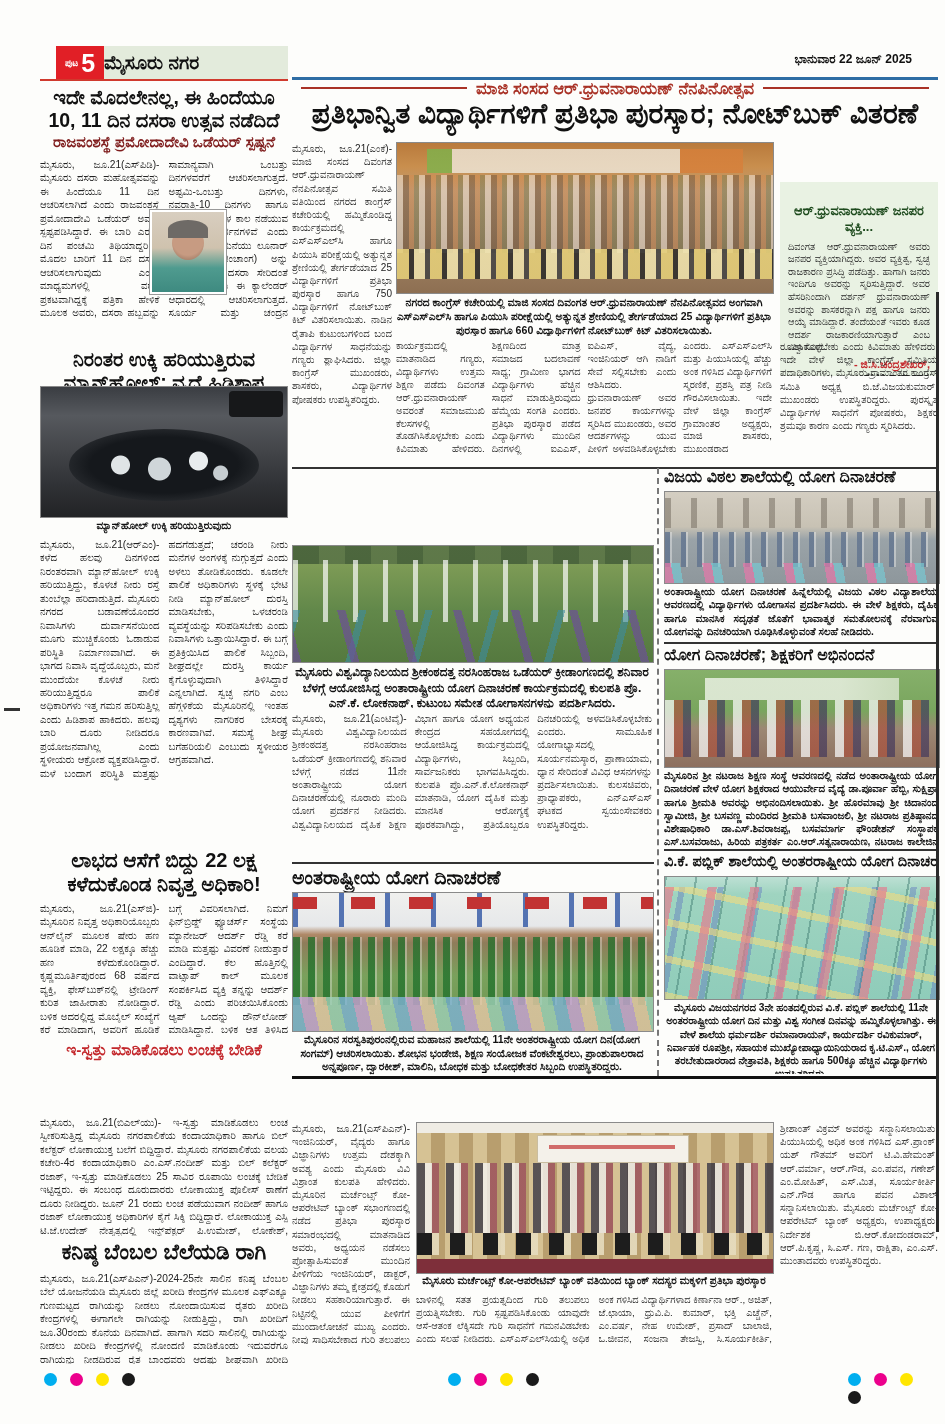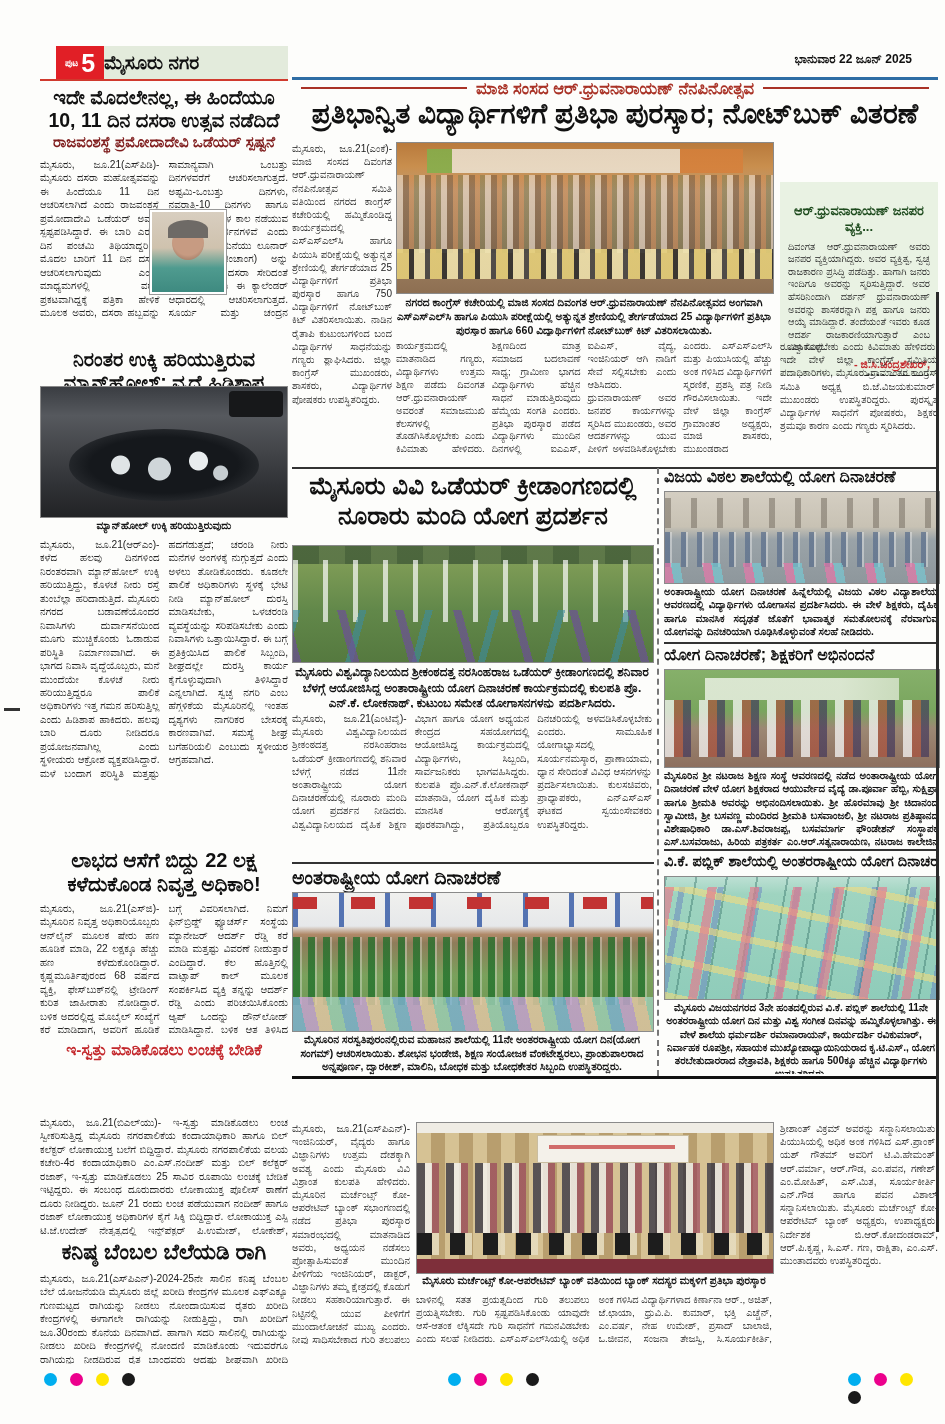--- a/index.html
+++ b/index.html
@@ -87,21 +87,20 @@
   <div class="ab" style="left:780px;top:142px;width:158px;height:194px;background:#e9f2e3;padding:21px 8px;box-sizing:border-box;overflow:hidden;margin-top:40px;">
     <div style="font-size:13px;font-weight:700;text-align:center;color:#1d4a1d;line-height:1.25;">ಆರ್.ಧ್ರುವನಾರಾಯಣ್ ಜನಪರ ವ್ಯಕ್ತಿ...</div>
     <div style="font-size:9.7px;line-height:1.3;text-align:justify;margin-top:5px;color:#222;">ದಿವಂಗತ ಆರ್.ಧ್ರುವನಾರಾಯಣ್ ಅವರು ಜನಪರ ವ್ಯಕ್ತಿಯಾಗಿದ್ದರು. ಅವರ ವ್ಯಕ್ತಿತ್ವ, ಸ್ವಚ್ಛ ರಾಜಕಾರಣ ಪ್ರಸಿದ್ಧಿ ಪಡೆದಿತ್ತು. ಹಾಗಾಗಿ ಜನರು ಇಂದಿಗೂ ಅವರನ್ನು ಸ್ಮರಿಸುತ್ತಿದ್ದಾರೆ. ಅವರ ಹೆಸರಿನಿಂದಾಗಿ ದರ್ಶನ್ ಧ್ರುವನಾರಾಯಣ್ ಅವರನ್ನು ಶಾಸಕರನ್ನಾಗಿ ಪಕ್ಷ ಹಾಗೂ ಜನರು ಆಯ್ಕೆ ಮಾಡಿದ್ದಾರೆ. ತಂದೆಯಂತೆ ಇವರು ಕೂಡ ಆದರ್ಶ ರಾಜಕಾರಣಿಯಾಗುತ್ತಾರೆ ಎಂಬ ವಿಶ್ವಾಸವಿದೆ.</div>
     <div style="font-size:11px;font-weight:700;color:#c3272b;text-align:right;margin-top:4px;">- ಜಿ.ಸಿ.ಚಂದ್ರಶೇಖರ್,</div>
     <div style="font-size:10px;font-weight:700;color:#222;text-align:right;">ಕೆಪಿಸಿಸಿ ಕಾರ್ಯಾಧ್ಯಕ್ಷ</div>
   </div>
   <div class="ab body-text" style="left:780px;top:340px;width:158px;height:126px;font-size:10px;">ರೂಪಿಸಿಕೊಳ್ಳಬೇಕು ಎಂದು ಕಿವಿಮಾತು ಹೇಳಿದರು. ಇದೇ ವೇಳೆ ಜಿಲ್ಲಾ ಕಾಂಗ್ರೆಸ್ ಸಮಿತಿಯ ಪದಾಧಿಕಾರಿಗಳು, ಮೈಸೂರು ಗ್ರಾಮಾಂತರ ಕಾಂಗ್ರೆಸ್ ಸಮಿತಿ ಅಧ್ಯಕ್ಷ ಬಿ.ಜೆ.ವಿಜಯಕುಮಾರ್, ಮುಖಂಡರು ಉಪಸ್ಥಿತರಿದ್ದರು. ಪುರಸ್ಕೃತ ವಿದ್ಯಾರ್ಥಿಗಳ ಸಾಧನೆಗೆ ಪೋಷಕರು, ಶಿಕ್ಷಕರ ಶ್ರಮವೂ ಕಾರಣ ಎಂದು ಗಣ್ಯರು ಸ್ಮರಿಸಿದರು.</div>
 
   <div class="ab rule" style="left:292px;top:467px;width:646px;height:1.5px;"></div>
 
-  <div class="ab hl" style="left:292px;top:471px;width:362px;height:64px;font-size:24.5px;line-height:1.22;">ಮೈಸೂರು ವಿವಿ ಒಡೆಯರ್ ಕ್ರೀಡಾಂಗಣದಲ್ಲಿ ನೂರಾರು ಮಂದಿ ಯೋಗ ಪ್ರದರ್ಶನ</div>
   <div class="photo" style="left:292px;top:545px;width:360px;height:116px;background:linear-gradient(180deg,#8aa45f 0%,#7c9a55 18%,#62884a 55%,#55793f 100%);">
     <div class="layer" style="top:0;height:18px;background:repeating-linear-gradient(90deg,#46603a 0 26px,#5a7447 26px 52px);opacity:.9;"></div>
     <div class="layer" style="top:14px;height:62px;background:repeating-linear-gradient(90deg,rgba(255,255,255,.85) 0 5px,transparent 5px 30px);opacity:.8;"></div>
     <div class="layer" style="bottom:0;height:52px;background:repeating-linear-gradient(75deg,rgba(108,80,150,.7) 0 8px,transparent 8px 56px),repeating-linear-gradient(105deg,rgba(60,140,160,.6) 0 7px,transparent 7px 64px);"></div>
   </div>
   <div class="ab caption" style="left:292px;top:665px;width:360px;height:43px;font-size:12px;">ಮೈಸೂರು ವಿಶ್ವವಿದ್ಯಾನಿಲಯದ ಶ್ರೀಕಂಠದತ್ತ ನರಸಿಂಹರಾಜ ಒಡೆಯರ್ ಕ್ರೀಡಾಂಗಣದಲ್ಲಿ ಶನಿವಾರ ಬೆಳಗ್ಗೆ ಆಯೋಜಿಸಿದ್ದ ಅಂತಾರಾಷ್ಟ್ರೀಯ ಯೋಗ ದಿನಾಚರಣೆ ಕಾರ್ಯಕ್ರಮದಲ್ಲಿ ಕುಲಪತಿ ಪ್ರೊ. ಎನ್.ಕೆ. ಲೋಕನಾಥ್, ಕುಟುಂಬ ಸಮೇತ ಯೋಗಾಸನಗಳನ್ನು ಪ್ರದರ್ಶಿಸಿದರು.</div>
   <div class="ab body-text cols3" style="left:292px;top:712px;width:360px;height:148px;font-size:10px;">ಮೈಸೂರು, ಜೂ.21(ಎಂಟಿವೈ)- ಮೈಸೂರು ವಿಶ್ವವಿದ್ಯಾನಿಲಯದ ಶ್ರೀಕಂಠದತ್ತ ನರಸಿಂಹರಾಜ ಒಡೆಯರ್ ಕ್ರೀಡಾಂಗಣದಲ್ಲಿ ಶನಿವಾರ ಬೆಳಗ್ಗೆ ನಡೆದ 11ನೇ ಅಂತಾರಾಷ್ಟ್ರೀಯ ಯೋಗ ದಿನಾಚರಣೆಯಲ್ಲಿ ನೂರಾರು ಮಂದಿ ಯೋಗ ಪ್ರದರ್ಶನ ನೀಡಿದರು. ವಿಶ್ವವಿದ್ಯಾನಿಲಯದ ದೈಹಿಕ ಶಿಕ್ಷಣ ವಿಭಾಗ ಹಾಗೂ ಯೋಗ ಅಧ್ಯಯನ ಕೇಂದ್ರದ ಸಹಯೋಗದಲ್ಲಿ ಆಯೋಜಿಸಿದ್ದ ಕಾರ್ಯಕ್ರಮದಲ್ಲಿ ವಿದ್ಯಾರ್ಥಿಗಳು, ಸಿಬ್ಬಂದಿ, ಸಾರ್ವಜನಿಕರು ಭಾಗವಹಿಸಿದ್ದರು. ಕುಲಪತಿ ಪ್ರೊ.ಎನ್.ಕೆ.ಲೋಕನಾಥ್ ಮಾತನಾಡಿ, ಯೋಗ ದೈಹಿಕ ಮತ್ತು ಮಾನಸಿಕ ಆರೋಗ್ಯಕ್ಕೆ ಪೂರಕವಾಗಿದ್ದು, ಪ್ರತಿಯೊಬ್ಬರೂ ದಿನಚರಿಯಲ್ಲಿ ಅಳವಡಿಸಿಕೊಳ್ಳಬೇಕು ಎಂದರು. ಸಾಮೂಹಿಕ ಯೋಗಾಭ್ಯಾಸದಲ್ಲಿ ಸೂರ್ಯನಮಸ್ಕಾರ, ಪ್ರಾಣಾಯಾಮ, ಧ್ಯಾನ ಸೇರಿದಂತೆ ವಿವಿಧ ಆಸನಗಳನ್ನು ಪ್ರದರ್ಶಿಸಲಾಯಿತು. ಕುಲಸಚಿವರು, ಪ್ರಾಧ್ಯಾಪಕರು, ಎನ್‌ಎಸ್‌ಎಸ್ ಘಟಕದ ಸ್ವಯಂಸೇವಕರು ಉಪಸ್ಥಿತರಿದ್ದರು.</div>
 
   <div class="ab rule" style="left:292px;top:862px;width:362px;height:1.5px;"></div>
   <div class="ab" style="left:292px;top:867px;width:362px;font-size:19px;font-weight:700;color:#111;">ಅಂತರಾಷ್ಟ್ರೀಯ ಯೋಗ ದಿನಾಚರಣೆ</div>

